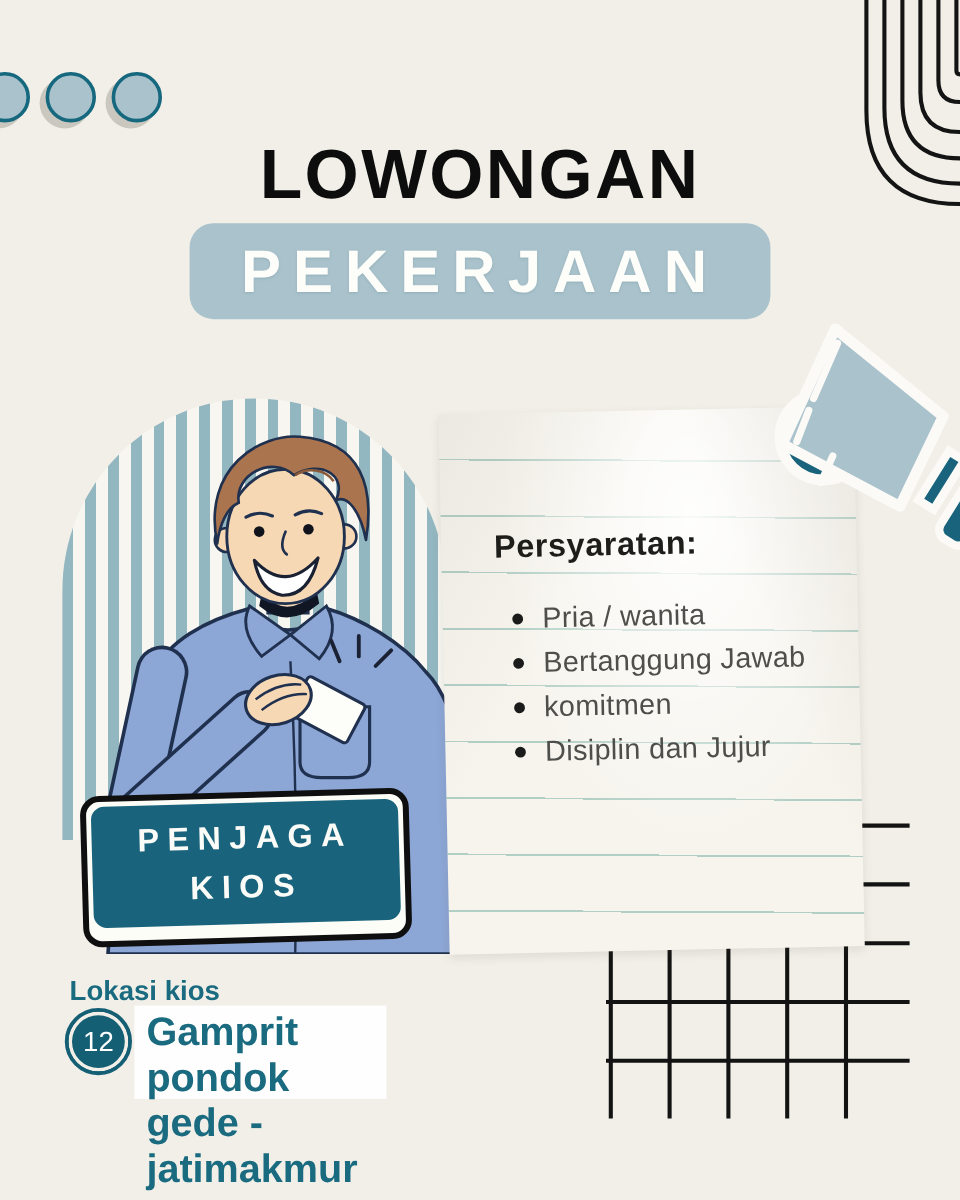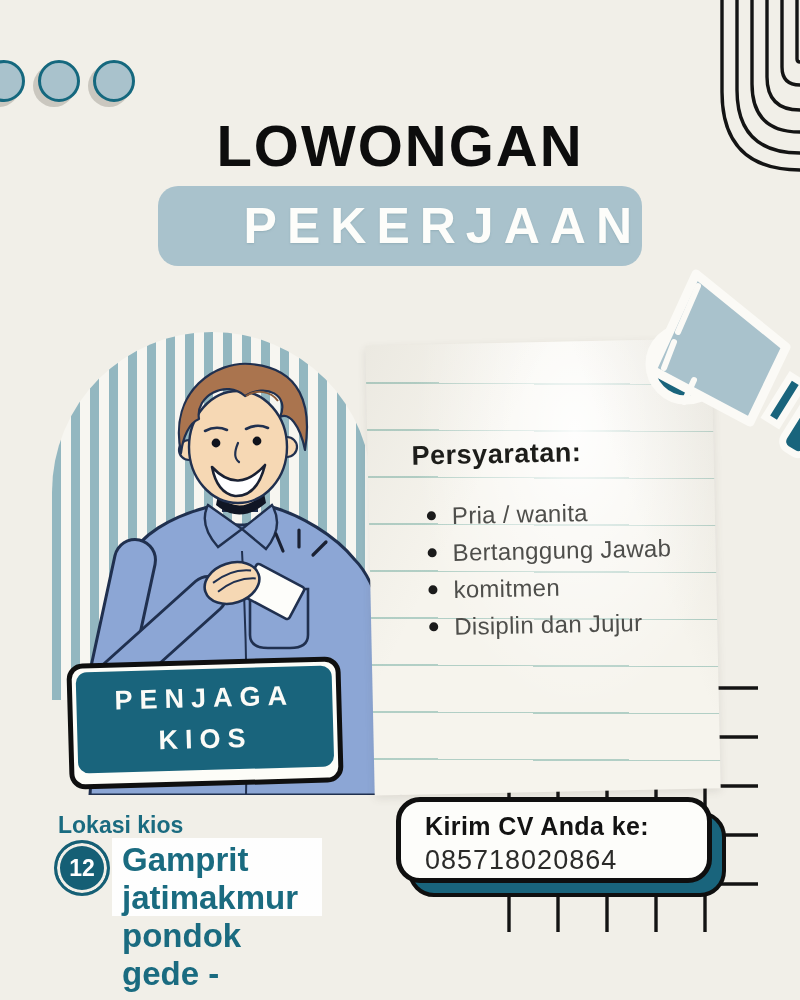--- a/index.html
+++ b/index.html
@@ -18,21 +18,21 @@
   
   .corner-arcs{position:absolute;right:0;top:0;}
   
   .title1{
     position:absolute;left:0;top:112px;width:800px;text-align:center;
     font-size:58px;font-weight:800;letter-spacing:2px;color:#0d0d0d;margin:0;
   }
   .banner{
     position:absolute;left:158px;top:186px;width:484px;height:80px;
     background:#a9c2cc;border-radius:20px;
-    display:flex;align-items:center;justify-content:flex-end;
+    display:flex;align-items:center;justify-content:center;
   }
   .banner .txt{
     color:#fdfdfa;font-size:50px;font-weight:800;letter-spacing:10px;margin:0;
     text-shadow:0 1px 2px rgba(130,160,170,0.55);
   }
   
   .arch{
     position:absolute;left:52px;top:332px;width:320px;height:368px;
     border-radius:160px 160px 0 0;
     background:repeating-linear-gradient(90deg,
@@ -94,21 +94,21 @@
   
   .loc-heading{
     position:absolute;left:58px;top:812px;margin:0;
     font-size:23px;font-weight:800;color:#1a6b80;text-align:center;
   }
   .loc-marker{
     position:absolute;left:54px;top:840px;width:50px;height:50px;border-radius:50%;
     border:3px solid #155f75;background:#155f75;
     box-shadow:inset 0 0 0 3px #f1efe8;
     display:flex;align-items:center;justify-content:center;
-    color:#ffffff;font-size:23px;font-weight:700;
+    color:#ffffff;font-size:23px;font-weight:400;
   }
   .loc-lines{
     position:absolute;left:112px;top:838px;width:200px;
     font-size:33px;font-weight:800;color:#1a6b80;line-height:38px;
     padding:3px 0 3px 10px;
     background:linear-gradient(180deg,rgba(255,255,255,0.95) 0 78px,rgba(255,255,255,0) 78px);
   }
 </style>
 </head>
 <body>
@@ -247,25 +247,18 @@
       <div>KIOS</div>
     </div>
   </div>
 
   <h3 class="loc-heading">Lokasi kios</h3>
   <div class="loc-marker">
     <span>12</span>
   </div>
   <div class="loc-lines">
     <div>Gamprit</div>
+    <div>pondok gede -</div>
     <div>jatimakmur</div>
-    <div>pondok gede -</div>
-  </div>
-
-  <div class="contact">
-    <div class="shadow"></div>
-    <div class="card">
-      <div class="lbl">Kirim CV Anda ke:</div>
-      <div class="phone">085718020864</div>
-    </div>
-  </div>
+  </div>
+
 
 </div>
 
 </body></html>

